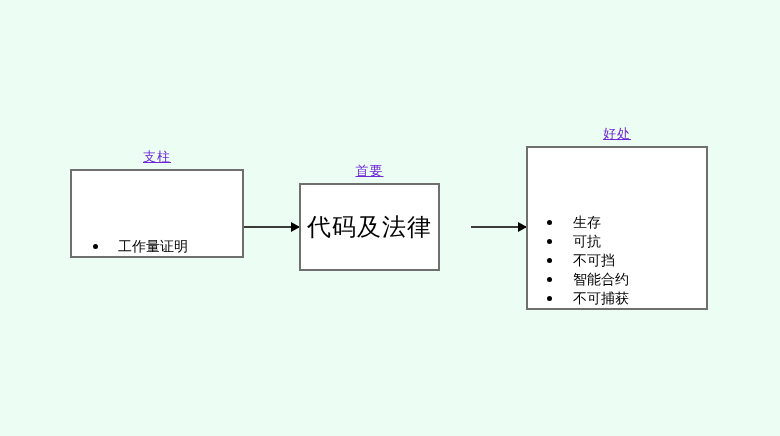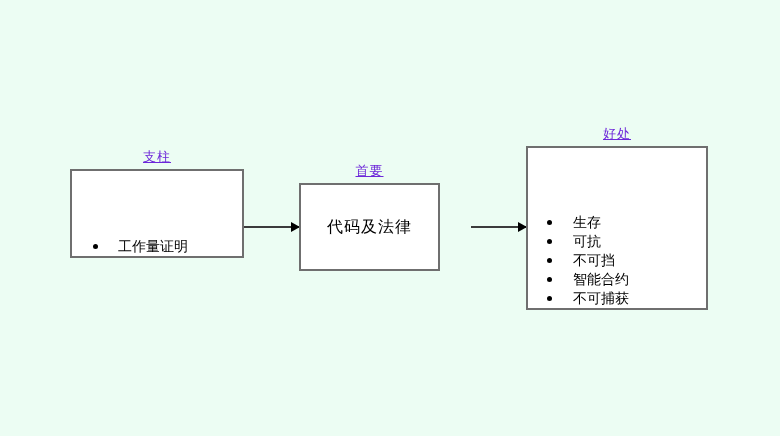--- a/index.html
+++ b/index.html
@@ -53,21 +53,21 @@
   #node-pillars .node-box { height: 89px; padding-left: 21px; }
   #node-pillars .bullet { margin-right: 20px; }
 
   #node-primary { left: 299px; top: 162px; width: 141px; }
   #node-primary .node-box {
     height: 88px;
     display: flex;
     align-items: center;
     justify-content: center;
   }
-  .primary-text { font-size: 16px; letter-spacing: 1px; text-align: right; }
+  .primary-text { font-size: 24px; letter-spacing: 1px; text-align: right; }
 
   #node-benefits { left: 526px; top: 125px; width: 182px; }
   #node-benefits .node-box { height: 164px; padding-left: 19px; }
   #node-benefits .bullet { margin-right: 21px; }
 
   .arrow {
     position: absolute;
     height: 2px;
     background: #3b3b3b;
   }

